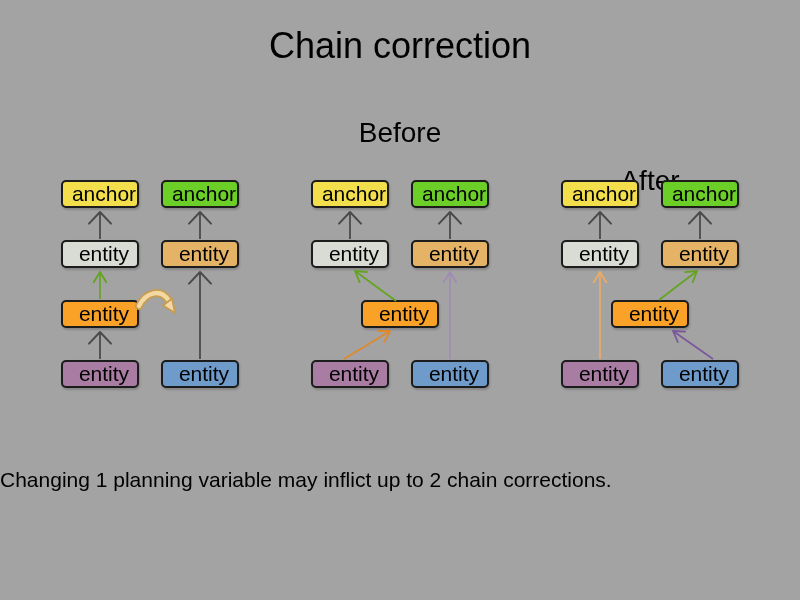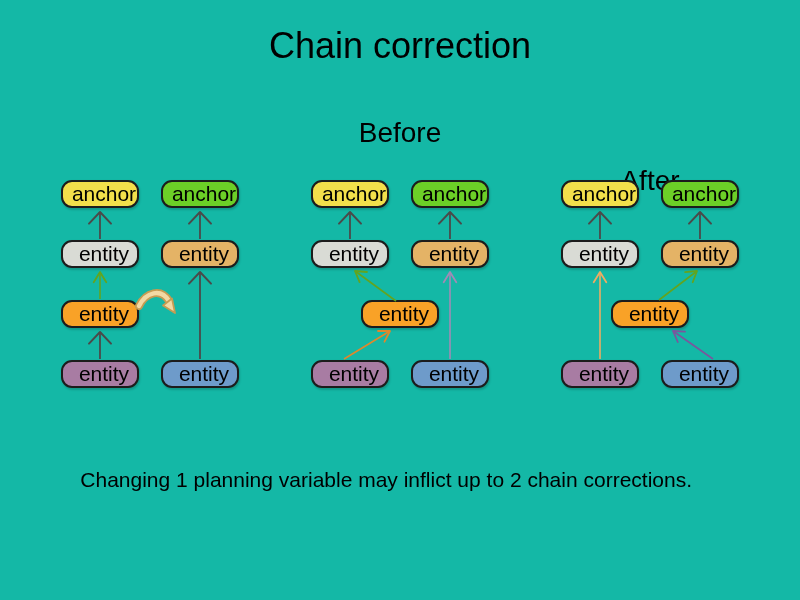--- a/index.html
+++ b/index.html
@@ -1,19 +1,19 @@
 <!DOCTYPE html>
 <html><head>
 <meta charset="utf-8">
 <style>
   html,body{margin:0;padding:0;background:#fff;}
   .stage{
     position:relative;
     width:800px;height:600px;
-    background:#14b8a6;
+    background:#a3a3a3;
     font-family:"Liberation Sans", sans-serif;
     color:#000;
     overflow:hidden;
   }
   .title{
     position:absolute;
     top:28px;left:0;width:800px;
     text-align:center;
     font-size:36px;
     line-height:1.0;
@@ -21,29 +21,29 @@
   .group-label{
     position:absolute;
     top:119px;
     transform:translateX(-50%);
     font-size:28px;
     line-height:1.0;
   }
   .caption{
     position:absolute;
     top:467px;left:0;width:692px;
-    text-align:right;
+    text-align:left;
     font-size:21px;
     line-height:1.2;
   }
   .node{
     position:absolute;
     box-sizing:border-box;
     border:2px solid #1c1c1c;
-    border-radius:11px;
+    border-radius:5px;
     display:flex;align-items:center;justify-content:center;
     font-size:21px;
     box-shadow:1px 1.5px 2px rgba(0,0,0,0.18);
     padding-left:8px;
   }
   .arrows{
     position:absolute;
     top:0;left:0;
     pointer-events:none;
   }

